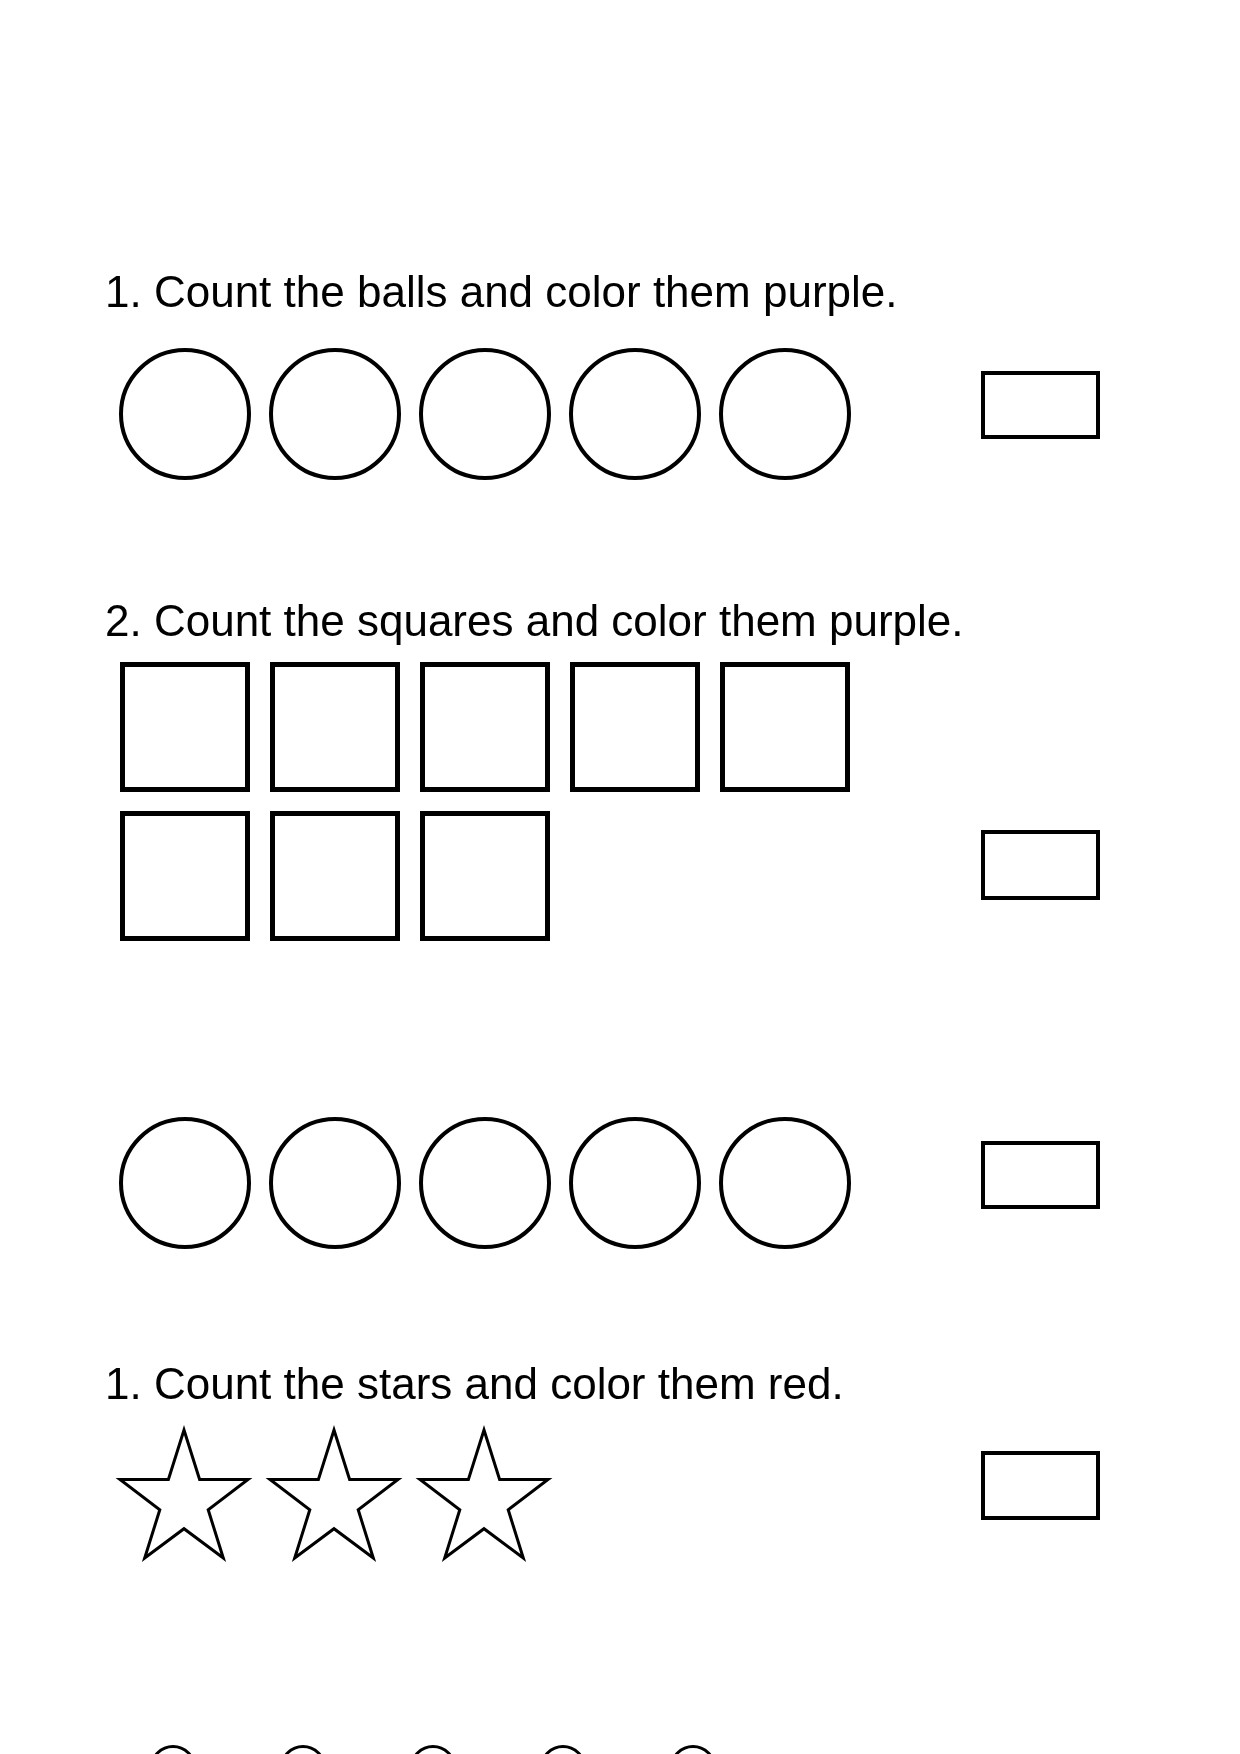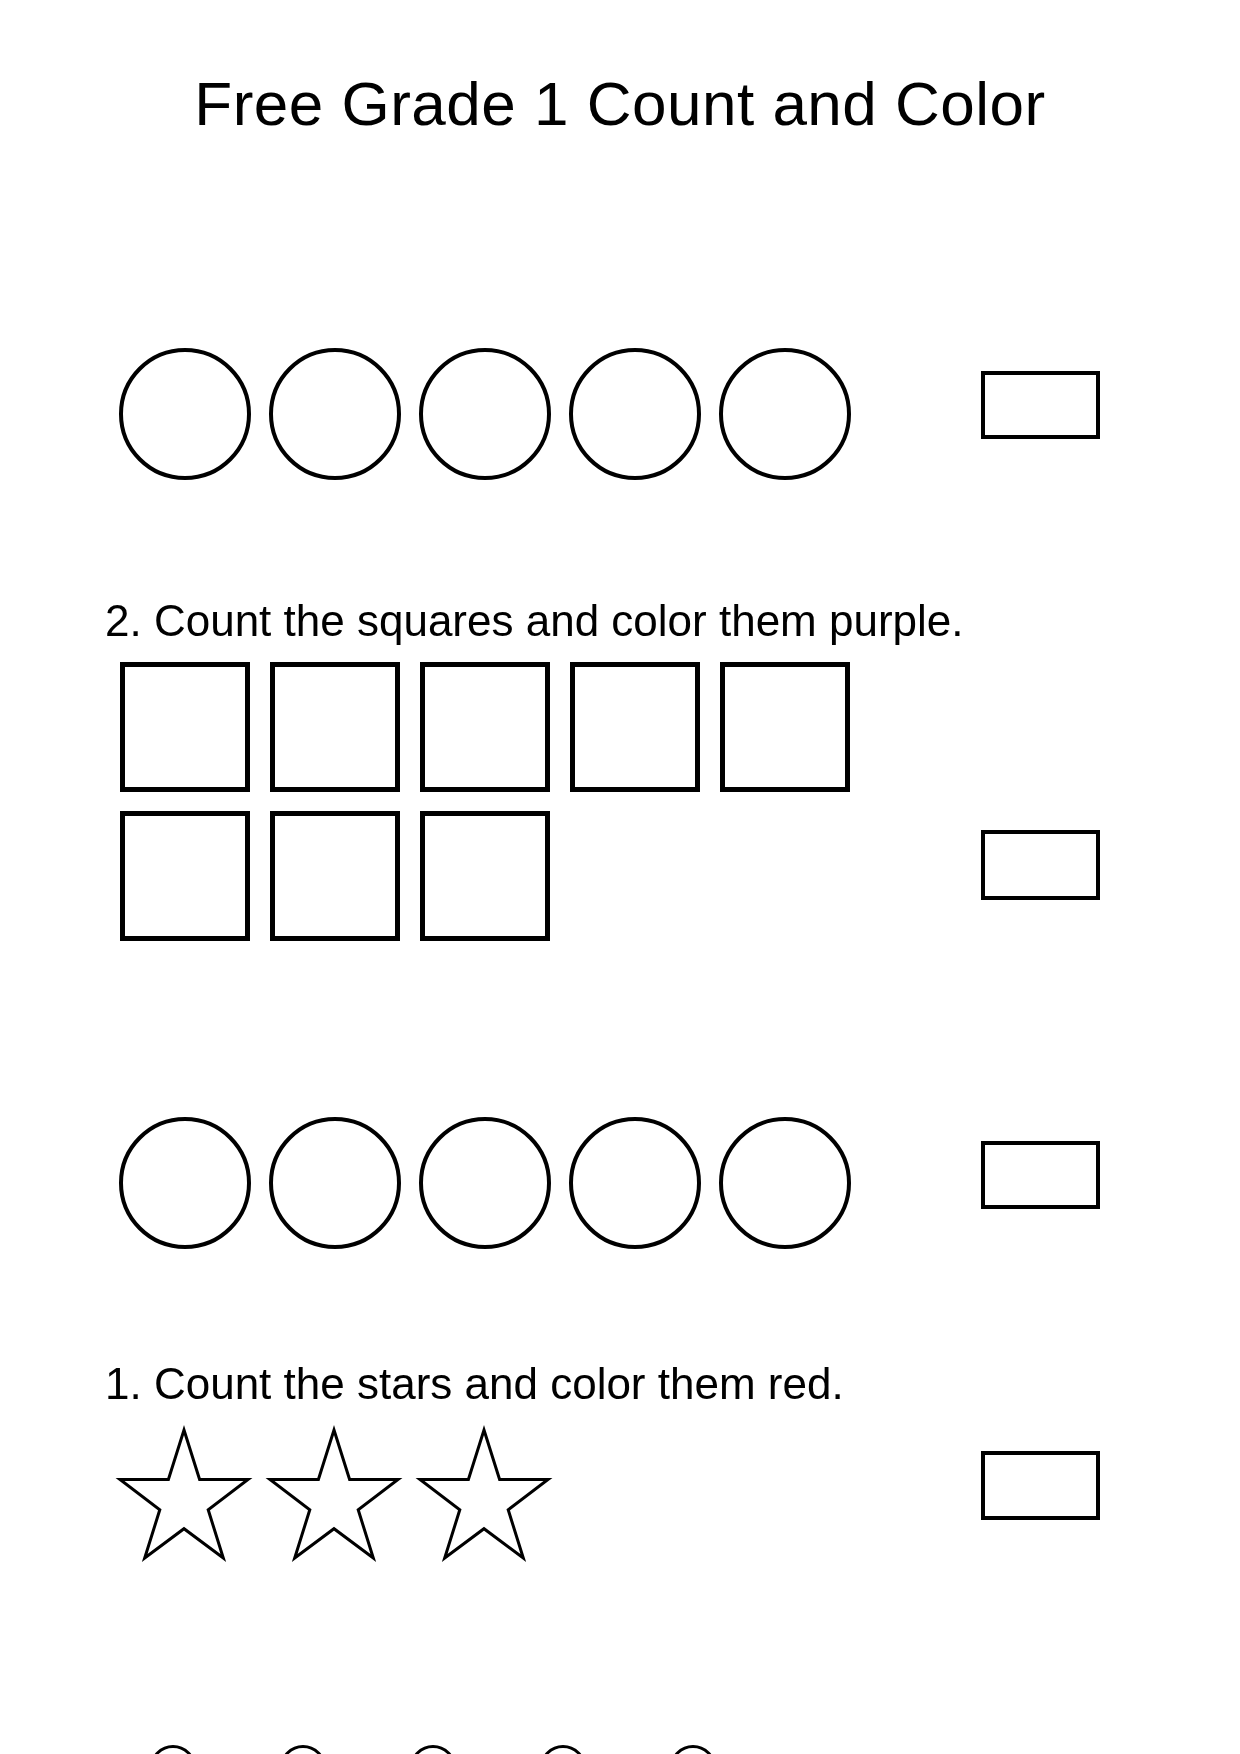--- a/index.html
+++ b/index.html
@@ -82,22 +82,23 @@
   .q1-answer { left: 981px; top: 371px; height: 68px; }
   .q2-answer { left: 981px; top: 830px; height: 70px; }
   .q3-answer { left: 981px; top: 1141px; height: 68px; }
   .q4-answer { left: 981px; top: 1451px; height: 69px; }
 </style>
 </head>
 <body>
 
 <div class="page">
 
-  <h1 class="title"><span>Free Grade 1 Count and Color</span><br></h1>
+  <h1 class="title"><br></h1>
 
+  <div class="q-heading q1-heading">1. Count the balls and color them purple.</div>
   <div class="shape-row q1-shapes">
       <div class="shape circle"></div>
       <div class="shape circle"></div>
       <div class="shape circle"></div>
       <div class="shape circle"></div>
       <div class="shape circle"></div>
     </div>
   <div class="answer-box q1-answer"></div>
 
   <div class="q-heading q2-heading">2. Count the squares and color them purple.</div>

